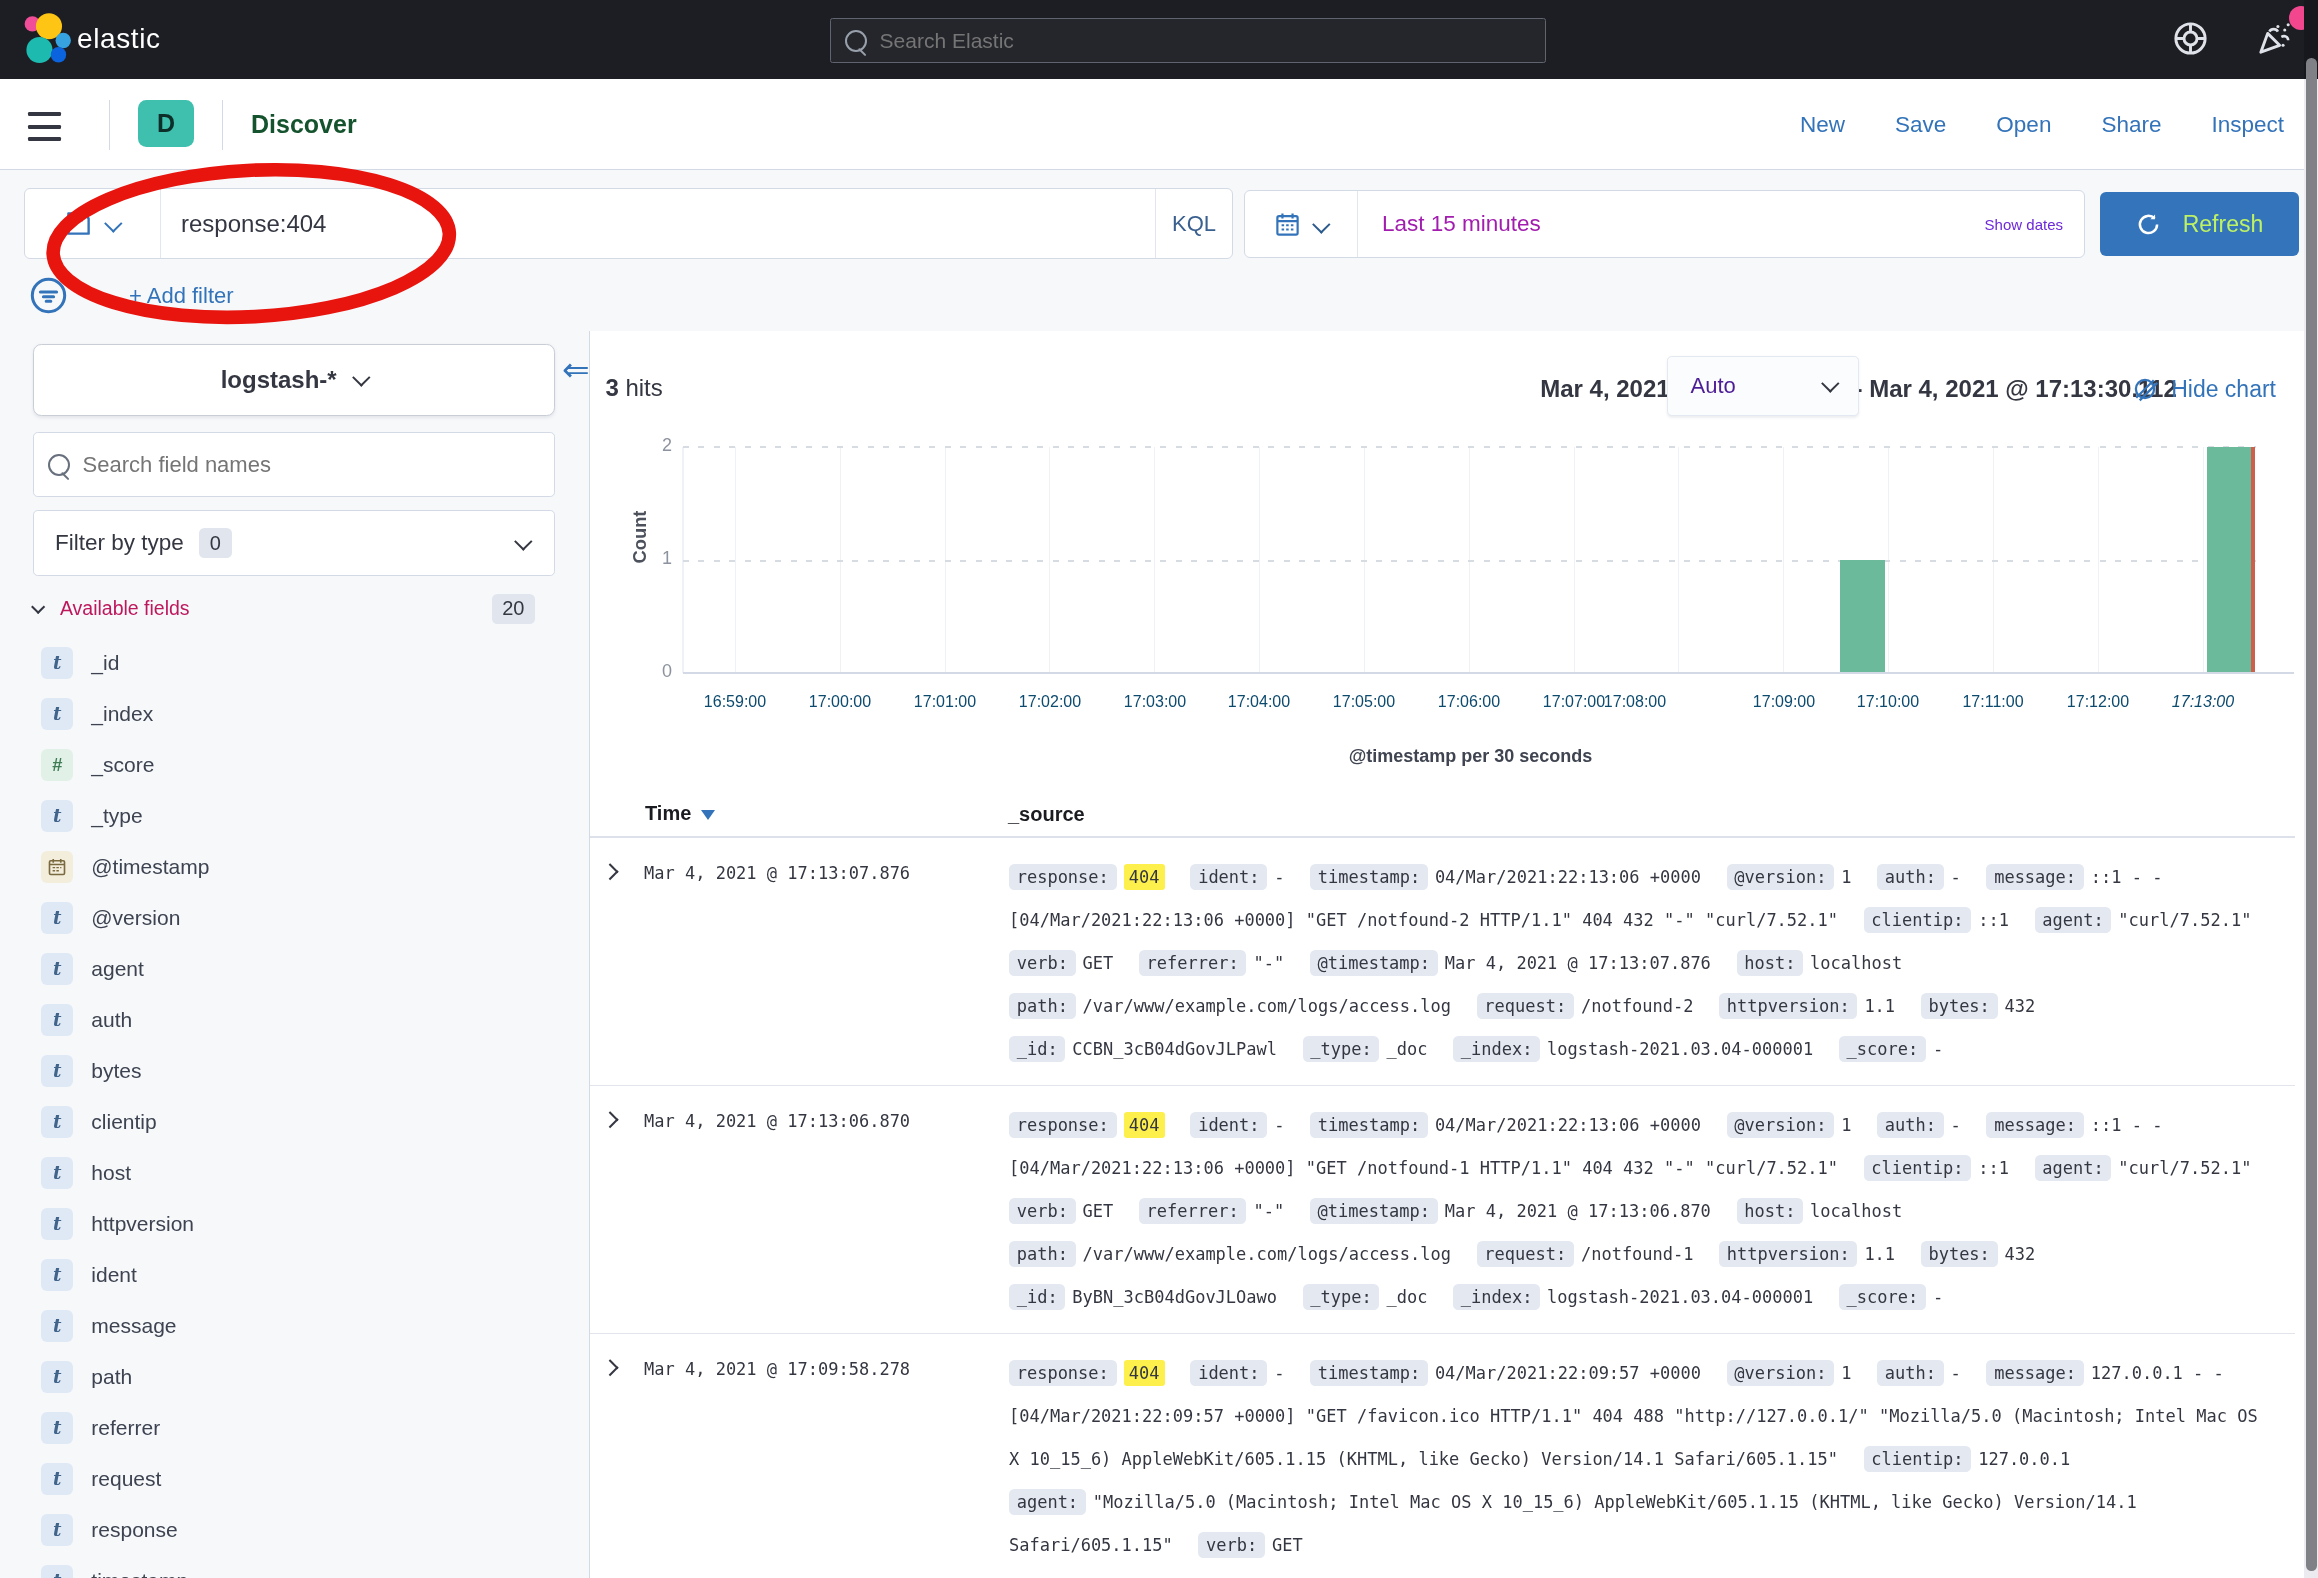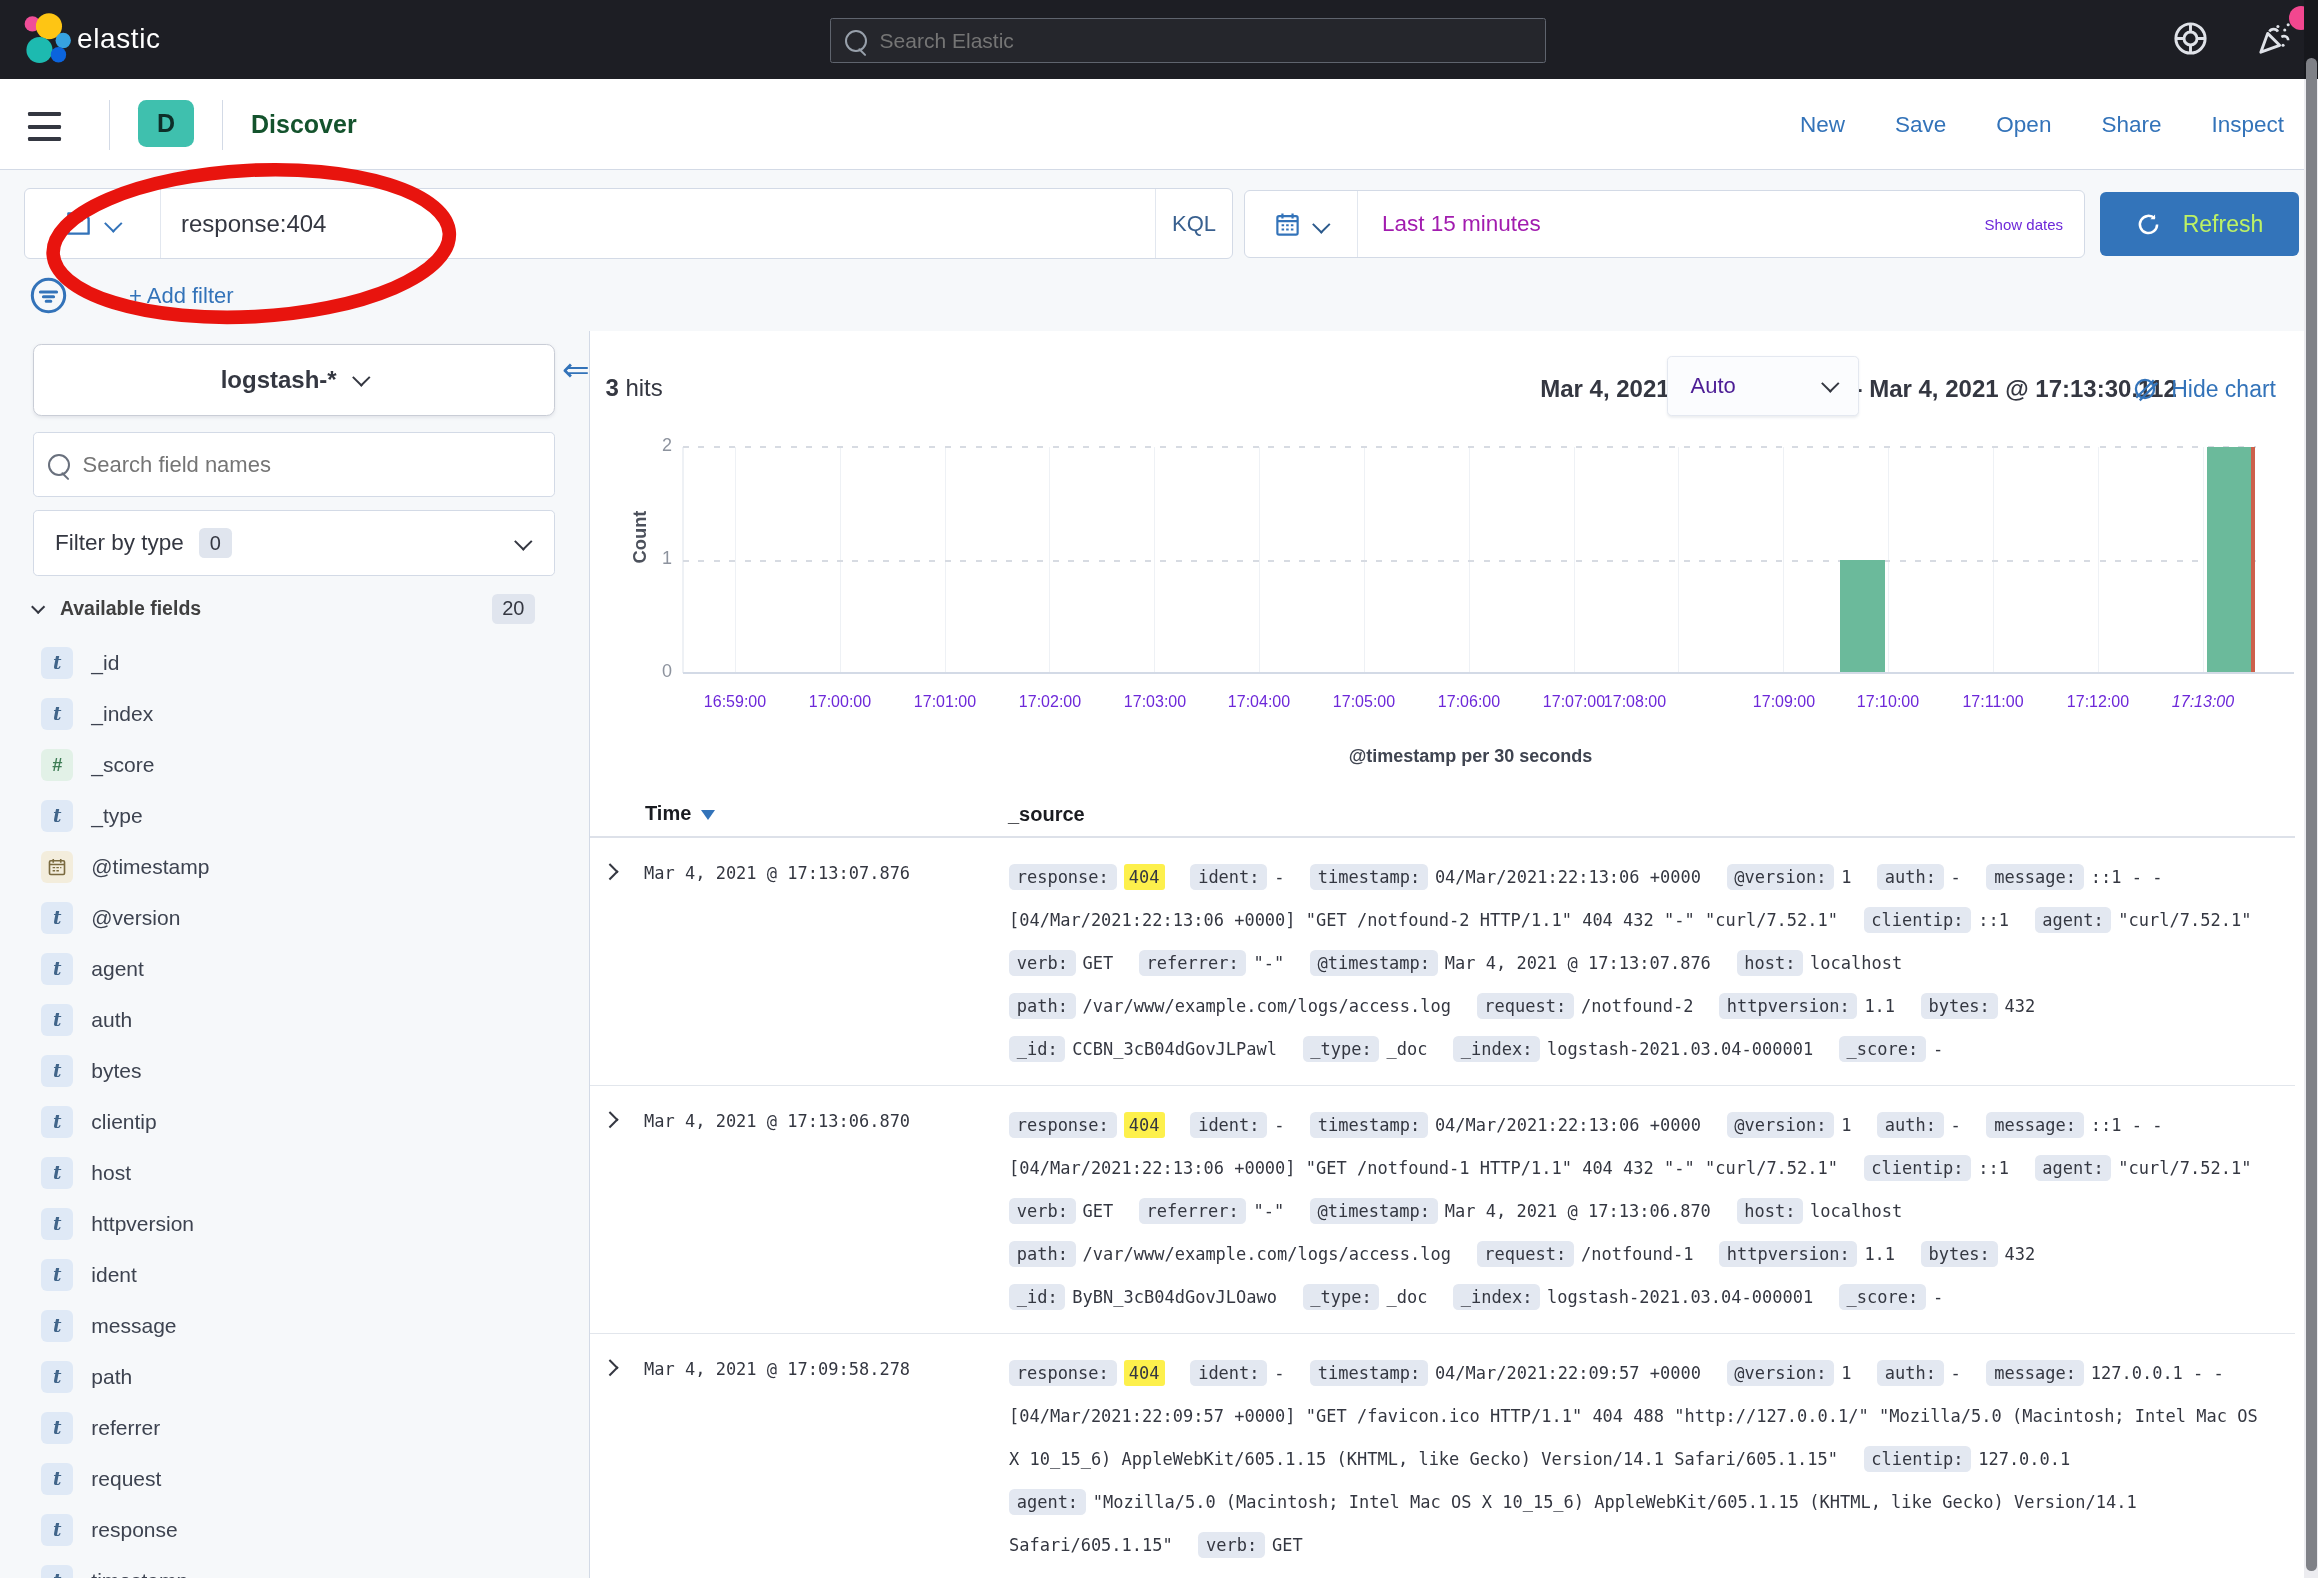--- a/index.html
+++ b/index.html
@@ -59,21 +59,21 @@
   #field-search input{border:none;outline:none;background:transparent;font-size:22px;color:#69707d;width:402px;
       font-family:"Liberation Sans",sans-serif;}
   #filter-type{left:33px;top:510px;width:520px;height:64px;background:#fff;border:1.2px solid #d3dae6;border-radius:4.7px;
       display:flex;align-items:center;}
   #filter-type .lbl{font-size:22.5px;color:#343741;margin-left:21px;}
   .count-badge{background:#e0e5ee;border-radius:5.3px;padding:3.5px 10.6px;font-size:20px;color:#343741;}
   #filter-type .count-badge{margin-left:15.4px;}
   #filter-type .chev{margin-left:auto;margin-right:24px;margin-top:-3.5px;}
   #avail-hdr{left:33px;top:591px;width:520px;height:35px;display:flex;align-items:center;}
   #avail-hdr .chev{width:8.3px;height:8.3px;margin-right:16.6px;margin-top:-3.5px;}
-  #avail-hdr .lbl{font-size:19.5px;font-weight:bold;color:#404040;}
+  #avail-hdr .lbl{font-size:19.5px;font-weight:normal;color:#be185d;}
   #avail-hdr .count-badge{margin-left:auto;margin-right:18px;}
   #field-list{left:33px;top:637px;width:520px;}
   .field-item{height:51px;display:flex;align-items:center;}
   .fbadge{width:32px;height:32px;border-radius:6px;margin-left:8.3px;display:flex;align-items:center;justify-content:center;
       font-size:18.3px;font-weight:bold;flex:0 0 auto;}
   .fbadge.t{background:#dfe9f6;color:#41658a;font-family:"DejaVu Serif",serif;font-style:italic;}
   .fbadge.num{background:#e2f1e7;color:#3f7d56;}
   .fbadge.date{background:#f3eddc;color:#7a6a3f;font-size:15.4px;}
   .fname{font-size:21px;color:#3d4350;margin-left:18px;}
   #side-border{left:589px;top:331px;width:1.2px;height:1247px;background:#d3dae6;}
@@ -90,21 +90,21 @@
   
   #plot{left:93px;top:116px;width:1573px;height:226px;}
   .vgrid{position:absolute;top:0;bottom:0;width:1.2px;background:#eef1f5;}
   .hdash{position:absolute;left:0;right:0;height:1.8px;
       background:repeating-linear-gradient(90deg,#d7dbe2 0 6px,transparent 6px 15.4px);}
   .bar{position:absolute;background:#6bba9b;}
   #baseline{left:93px;top:341px;width:1611px;height:1.8px;background:#d3dae6;}
   .ylab{position:absolute;width:47px;text-align:right;font-size:18px;color:#8d939e;}
   #count-lab{left:4.7px;top:195px;width:89px;text-align:center;transform:rotate(-90deg);
       font-size:18.3px;font-weight:bold;color:#4c515c;}
-  .xlab{position:absolute;top:362px;width:104px;margin-left:-52px;text-align:center;font-size:16px;color:#6d28d9;}
+  .xlab{position:absolute;top:362px;width:104px;margin-left:-52px;text-align:center;font-size:16px;color:#0c4a6e;}
   #xtitle{left:585px;top:415px;width:591px;text-align:center;font-size:18px;font-weight:bold;color:#3f4450;}
   
   #col-time{left:55px;top:471px;font-size:20px;font-weight:bold;color:#1a1c21;}
   #sort-arrow{display:inline-block;width:0;height:0;border-left:7.7px solid transparent;border-right:7.7px solid transparent;
       border-top:10.6px solid #3373b9;margin-left:9.5px;}
   #col-source{left:418px;top:472px;font-size:20px;font-weight:bold;color:#1a1c21;}
   #hdr-line{left:0px;top:505px;width:1705px;height:1.8px;background:#dde1e9;}
   #rows{left:0px;top:507px;width:1705px;height:741px;overflow:hidden;}
   .doc-row{position:relative;padding:18px 18px 14px 419px;border-bottom:1.8px solid #e2e6ec;}
   .expand{position:absolute;left:14px;top:28px;width:9.5px;height:9.5px;border-right:2.4px solid #343741;border-bottom:2.4px solid #343741;

